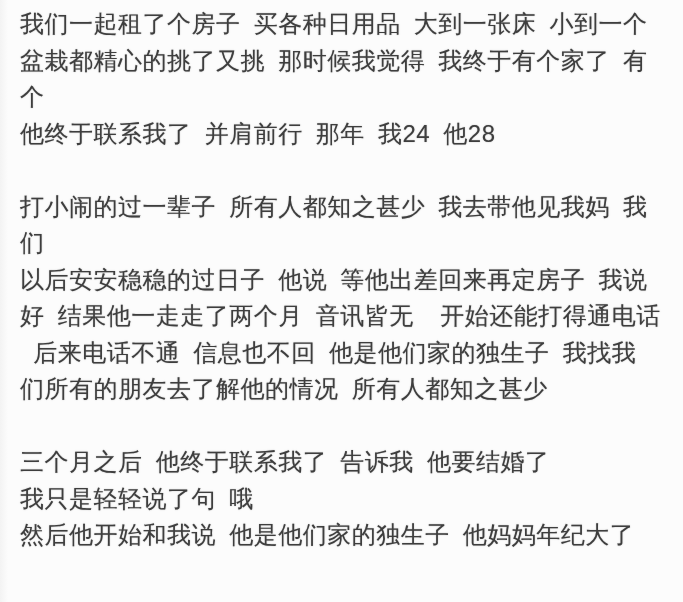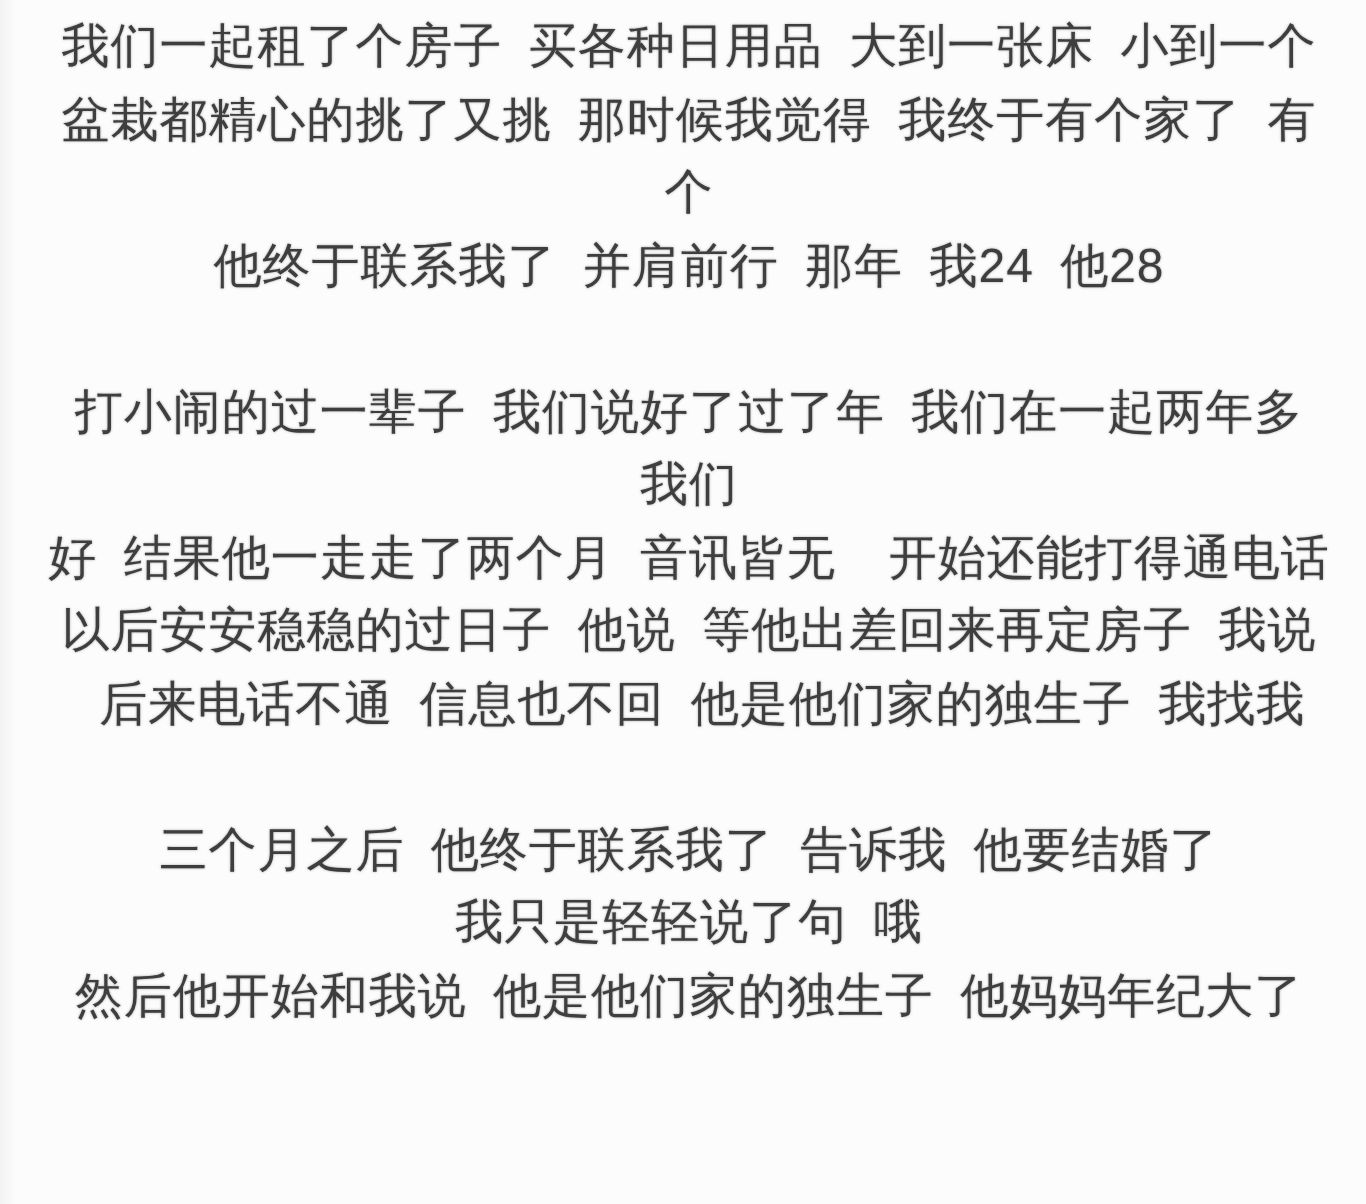--- a/index.html
+++ b/index.html
@@ -30,40 +30,40 @@
   }
   .para {
     margin: 0 0 36.5px 0;
   }
   .para:last-child {
     margin-bottom: 0;
   }
   .line {
     white-space: pre-wrap;
     min-height: 36.5px;
-    text-align: center;
   }
 </style>
 </head>
 <body>
 
 <div class="screen">
   <div class="doc">
 
     <div class="para">
       <div class="line">我们一起租了个房子 买各种日用品 大到一张床 小到一个</div>
       <div class="line">盆栽都精心的挑了又挑 那时候我觉得 我终于有个家了 有个</div>
       <div class="line">他终于联系我了 并肩前行 那年 我24 他28</div>
     </div>
 
     <div class="para">
-      <div class="line">打小闹的过一辈子 我们说好了过了年 我们在一起两年多 我们</div>
+      <div class="line">打小闹的过一辈子 所有人都知之甚少 我去带他见我妈 我们</div>
+      <div class="line">以后安安稳稳的过日子 他说 等他出差回来再定房子 我说</div>
       <div class="line">好 结果他一走走了两个月 音讯皆无  开始还能打得通电话</div>
-      <div class="line">以后安安稳稳的过日子 他说 等他出差回来再定房子 我说</div>
       <div class="line"> 后来电话不通 信息也不回 他是他们家的独生子 我找我</div>
+      <div class="line">们所有的朋友去了解他的情况 所有人都知之甚少</div>
     </div>
 
     <div class="para">
       <div class="line">三个月之后 他终于联系我了 告诉我 他要结婚了</div>
       <div class="line">我只是轻轻说了句 哦</div>
       <div class="line">然后他开始和我说 他是他们家的独生子 他妈妈年纪大了</div>
 
     </div>
 
   </div>

